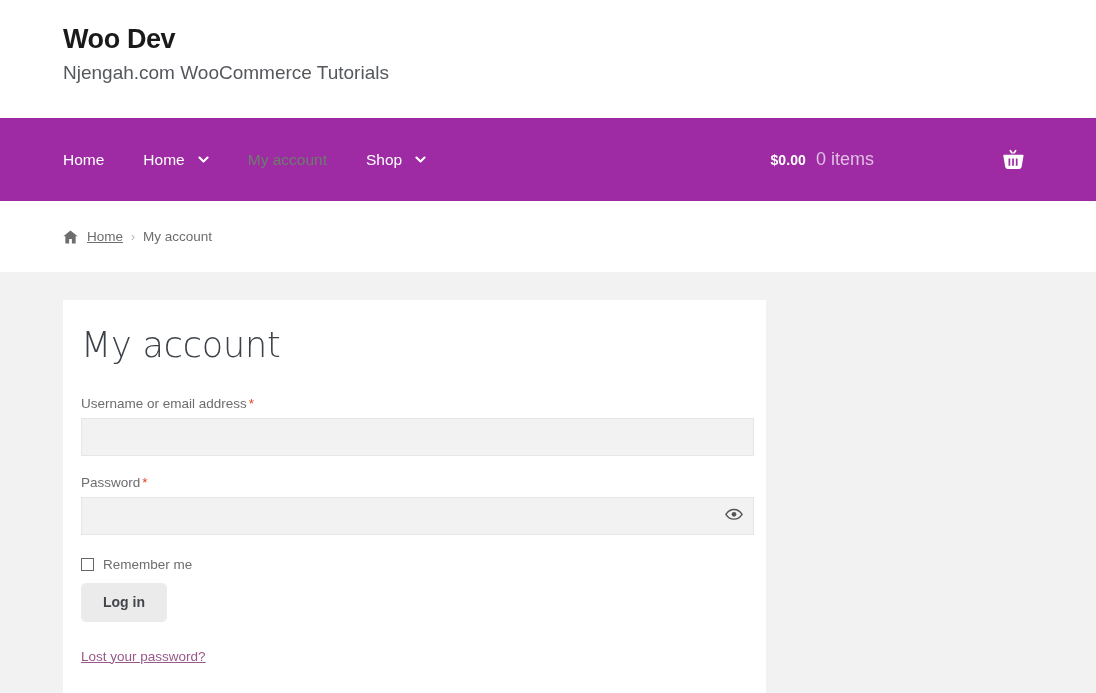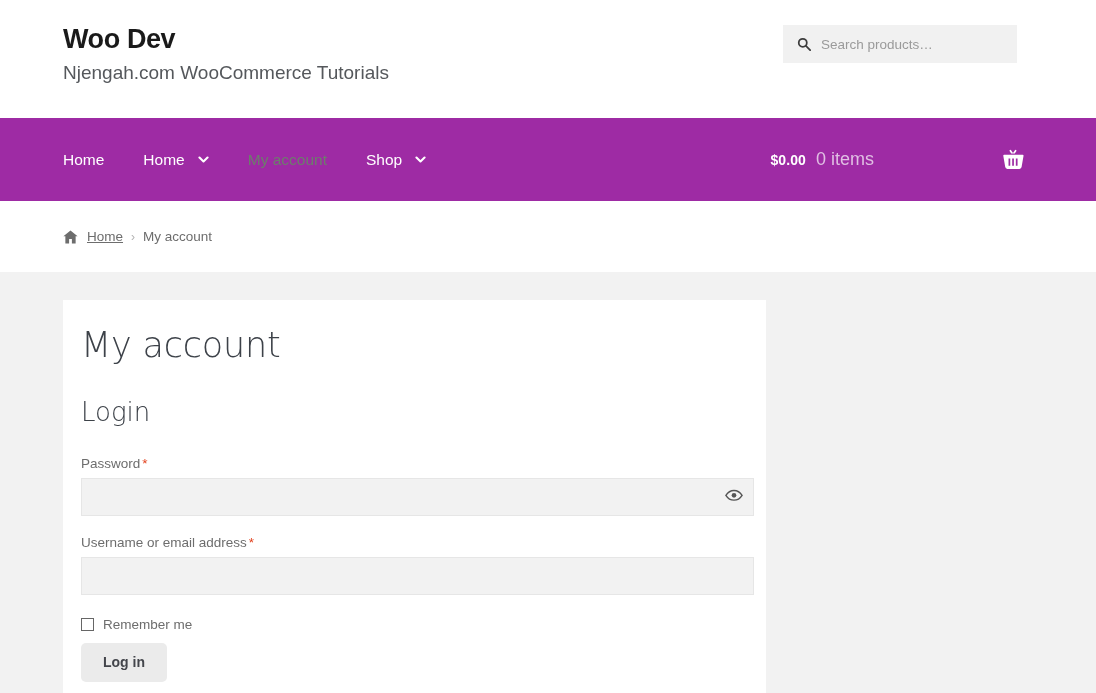--- a/index.html
+++ b/index.html
@@ -303,27 +303,20 @@
 </style>
 </head>
 <body>
 
 <header class="site-header">
   <div class="branding">
     <div class="site-title">Woo Dev</div>
     <div class="site-tagline">Njengah.com WooCommerce Tutorials</div>
   </div>
 
-  <div class="search-wrap">
-    <svg class="search-icon" viewBox="0 0 16 16" fill="none" stroke="currentColor" stroke-width="2">
-      <circle cx="6.6" cy="6.6" r="4.6"></circle>
-      <line x1="10.2" y1="10.2" x2="15" y2="15" stroke-linecap="round"></line>
-    </svg>
-    <input class="search-input" type="text" placeholder="Search products…" style="">
-  </div>
 </header>
 
 <nav class="main-nav">
   <ul class="nav-list">
     <li class="nav-item">
       <span>Home</span>
     </li>
     <li class="nav-item">
       <span>Home</span>
       <svg class="chevron" viewBox="0 0 12 8" fill="none" stroke="#ffffff" stroke-width="2.4">
@@ -360,44 +353,43 @@
     <span class="crumb-sep">›</span>
     <span class="crumb-current">My account</span>
   </div>
 </div>
 
 <div class="page-area">
   <main class="content-card">
     <div class="inner">
 
       <h1 class="page-title">My account</h1>
-      <h2 class="login-heading">Login</h2>
 
       <form class="login-form">
+
+        <div class="form-row">
+          <label class="field-label">
+            <span>Username or email address</span><span class="req">*</span>
+          </label>
+          <input class="text-input" type="text" placeholder="" style="">
+        </div>
 
         <div class="form-row">
           <label class="field-label">
             <span>Password</span><span class="req">*</span>
           </label>
           <input class="text-input" type="password" placeholder="" style="">
           <button type="button" class="eye-btn">
             <svg viewBox="0 0 20 14" fill="none" stroke="currentColor" stroke-width="1.6">
               <path d="M1 7s3.4-5.4 9-5.4S19 7 19 7s-3.4 5.4-9 5.4S1 7 1 7z"></path>
               <circle cx="10" cy="7" r="2.6" fill="currentColor" stroke="none"></circle>
             </svg>
           </button>
         </div>
 
-        <div class="form-row">
-          <label class="field-label">
-            <span>Username or email address</span><span class="req">*</span>
-          </label>
-          <input class="text-input" type="text" placeholder="" style="">
-        </div>
-
         <div class="remember-row">
           <span class="checkbox"></span>
           <span class="remember-label">Remember me</span>
         </div>
 
         <button type="button" class="login-button">Log in</button>
 
         <div>
           <span class="lost-password">Lost your password?</span>
         </div>

